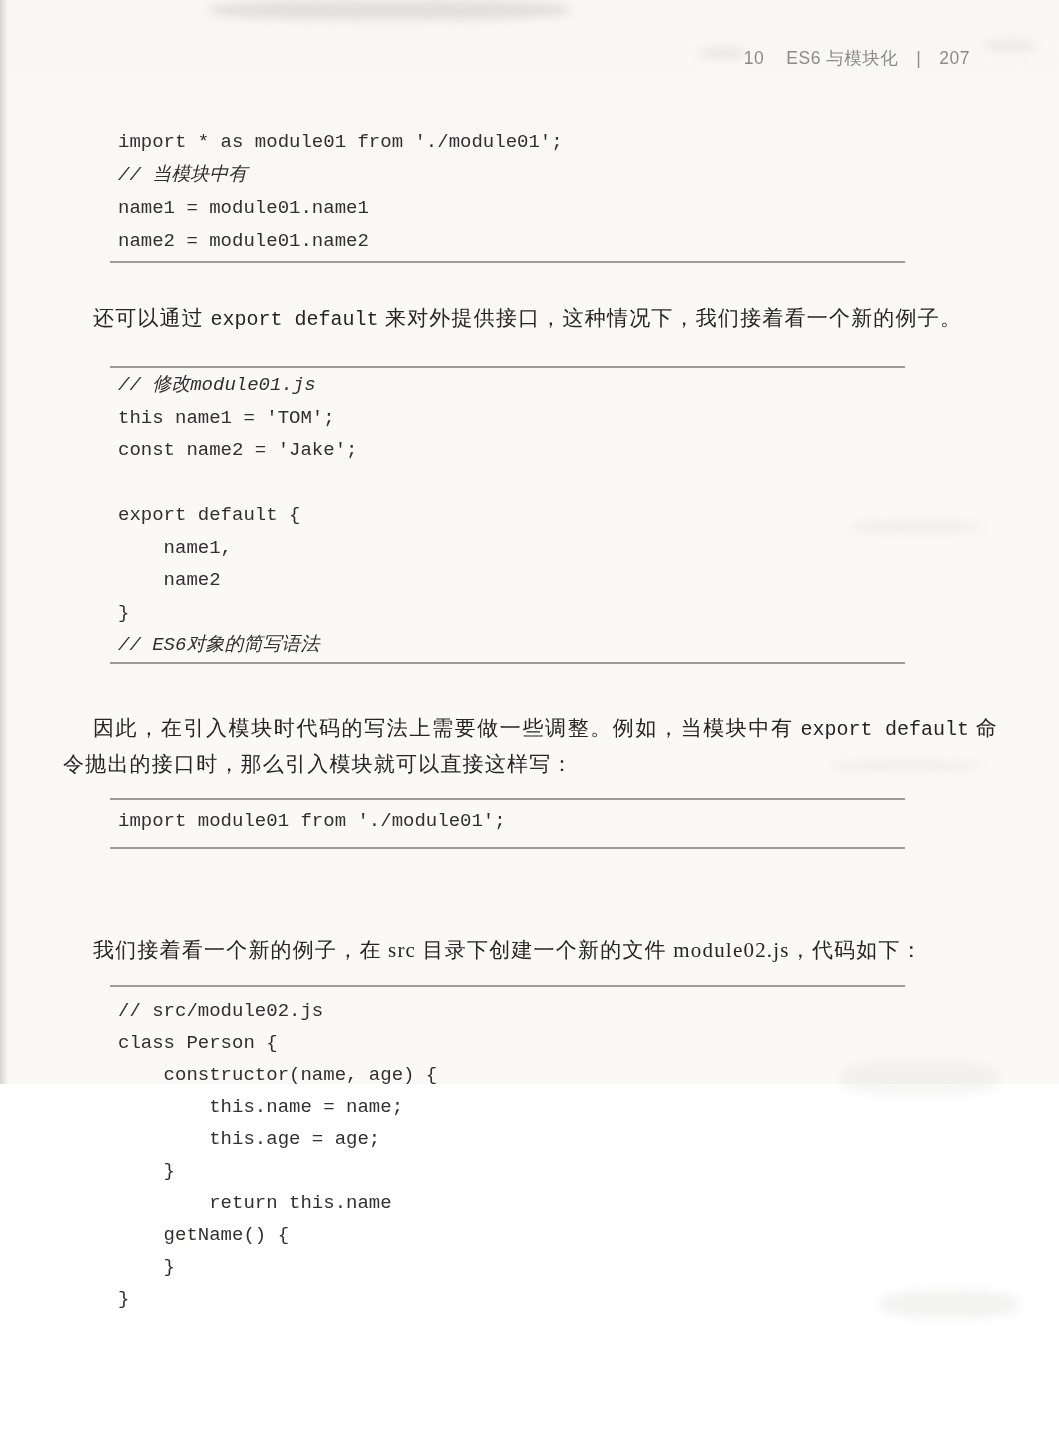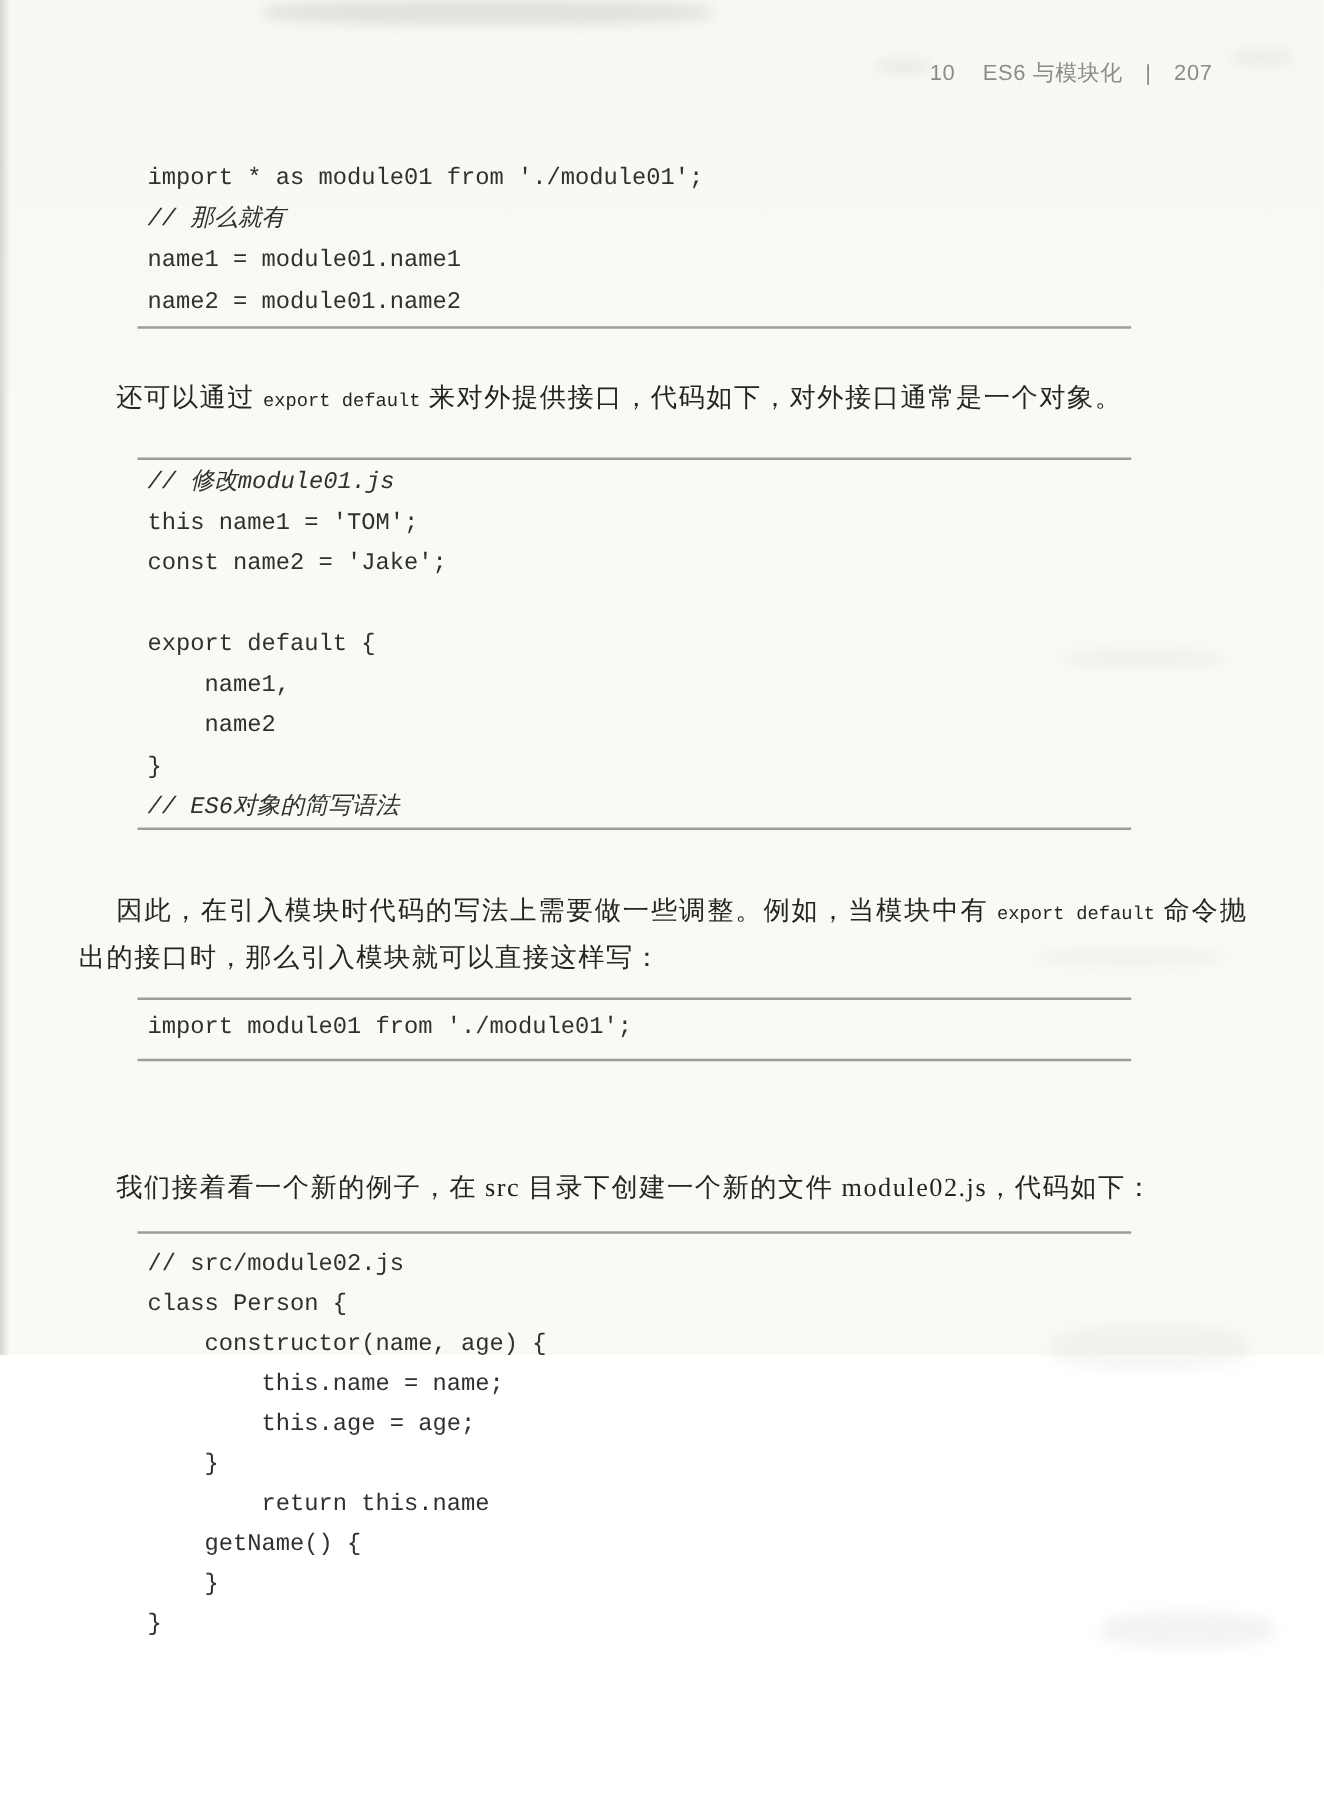--- a/index.html
+++ b/index.html
@@ -26,21 +26,21 @@
         font-size:19px;color:#31302e;}
   .code .code-line{white-space:pre;line-height:33px;min-height:33px;}
   .code.tight .code-line{line-height:32.5px;min-height:32.5px;}
   .code.tight4 .code-line{line-height:32px;min-height:32px;}
   .code .comment{font-style:italic;}
   
   .para{position:absolute;left:63px;width:935px;font-size:21px;line-height:35px;
         letter-spacing:1.2px;color:#262523;text-align:justify;}
   .para.indent{text-indent:30px;}
   .para .icode{font-family:"Liberation Mono","DejaVu Sans Mono",monospace;
-               font-size:15px;letter-spacing:0;}
+               font-size:20px;letter-spacing:0;}
 </style>
 </head>
 <body>
 
 <div class="page">
 
   <div class="artifact" style="left:210px;top:0;width:360px;height:20px;opacity:.35;"></div>
   <div class="artifact" style="left:700px;top:48px;width:46px;height:10px;opacity:.25;"></div>
   <div class="artifact" style="left:985px;top:40px;width:50px;height:12px;opacity:.2;"></div>
   <div class="artifact" style="left:850px;top:520px;width:130px;height:14px;opacity:.14;"></div>
@@ -50,27 +50,27 @@
 
   <div class="header">
     <span>10</span>
     <span class="gap-l">ES6 与模块化</span>
     <span class="gap-s">|</span>
     <span class="gap-s">207</span>
   </div>
 
   <div class="code" style="top:126px;">
     <div class="code-line">import * as module01 from './module01';</div>
-    <div class="code-line comment">// 那么就有</div>
+    <div class="code-line comment">// 当模块中有</div>
     <div class="code-line">name1 = module01.name1</div>
     <div class="code-line">name2 = module01.name2</div>
   </div>
   <div class="rule" style="top:261px;"></div>
 
-  <div class="para indent" style="top:301px;"><span>还可以通过 </span><span class="icode">export default</span><span> 来对外提供接口，代码如下，对外接口通常是一个对象。</span></div>
+  <div class="para indent" style="top:301px;"><span>还可以通过 </span><span class="icode">export default</span><span> 来对外提供接口，这种情况下，我们接着看一个新的例子。</span></div>
 
   <div class="rule" style="top:366px;"></div>
   <div class="code tight" style="top:369px;">
     <div class="code-line comment">// 修改module01.js</div>
     <div class="code-line">this name1 = 'TOM';</div>
     <div class="code-line">const name2 = 'Jake';</div>
     <div class="code-line"></div>
     <div class="code-line">export default {</div>
     <div class="code-line">    name1,</div>
     <div class="code-line">    name2</div>

